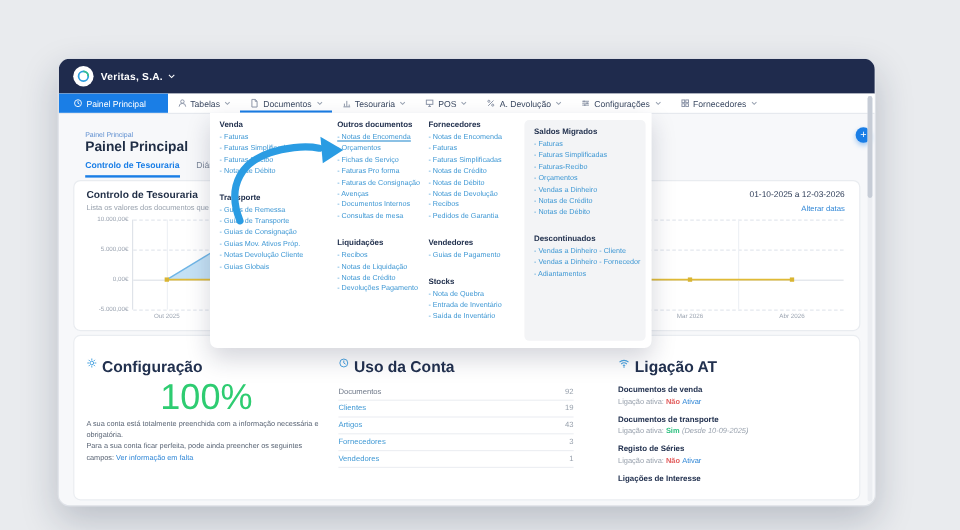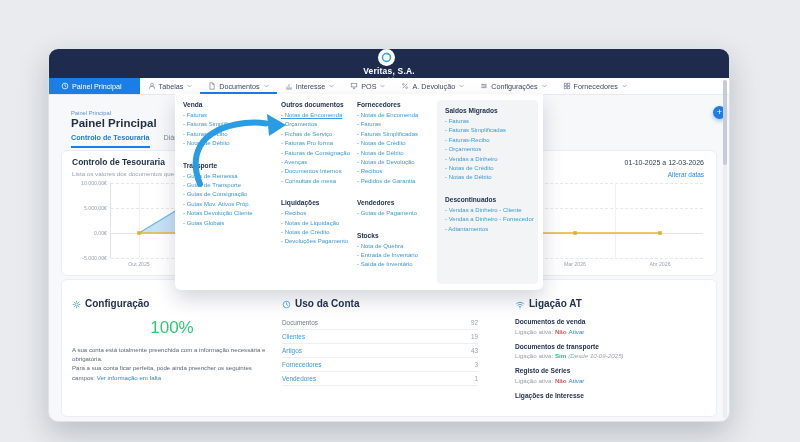--- a/index.html
+++ b/index.html
@@ -8,21 +8,21 @@
     font-family:"Liberation Sans","DejaVu Sans",sans-serif;
     -webkit-font-smoothing:antialiased;
   }
   .window{
     position:absolute;left:48px;top:48px;width:680px;height:372px;
     background:#f7f8fa;border-radius:10px;border:1px solid #dfe2e8;
     box-shadow:0 12px 30px rgba(25,35,65,.22);overflow:hidden;
   }
   
   .topbar{position:absolute;left:0;top:0;right:0;height:29px;background:#1f2b4d;
-    display:flex;align-items:center;padding:0 12px;box-sizing:border-box;z-index:20;flex-direction:column;}
+    display:flex;align-items:center;padding:0 12px;box-sizing:border-box;z-index:20;}
   .logo-badge{width:17px;height:17px;border-radius:50%;background:#fff;display:flex;
     align-items:center;justify-content:center;margin-right:6px;flex:none;}
   .company{color:#fff;font-size:8.5px;font-weight:700;letter-spacing:.2px;}
   .tb-caret{margin-left:4px;display:flex;}
   .tb-right{margin-left:auto;display:flex;align-items:center;gap:8px;color:#fff;font-size:7.5px;}
   .tb-div{width:1px;height:10px;background:rgba(255,255,255,.3);}
   .avatar{width:15px;height:15px;border-radius:50%;background:#fff;display:flex;align-items:center;justify-content:center;}
   .kebab{color:#fff;font-size:10px;line-height:10px;letter-spacing:0;}
   
   .menubar{position:absolute;left:0;top:29px;right:0;height:16px;background:#fff;
@@ -56,23 +56,23 @@
   .ylab{position:absolute;left:-46px;width:42px;text-align:right;font-size:5.2px;color:#9aa3b0;}
   .xlab{position:absolute;top:78px;width:46px;text-align:center;font-size:5.2px;color:#9aa3b0;}
   .chart svg{position:absolute;left:0;top:0;}
   
   .bottom-panel{position:absolute;left:12px;right:12px;top:230px;height:136px;background:#fff;
     border:1px solid #eaedf1;border-radius:6px;z-index:4;}
   .bcol{position:absolute;top:18px;}
   .bcol.c1{left:10px;width:200px;}
   .bcol.c2{left:220px;width:196px;}
   .bcol.c3{left:453px;width:196px;}
-  .bhead{display:flex;align-items:flex-end;gap:4px;font-size:10px;font-weight:700;color:#22314f;}
+  .bhead{display:flex;align-items:flex-start;gap:4px;font-size:13px;font-weight:700;color:#22314f;}
   .bhead .ic{display:flex;color:#4aa3e0;}
-  .pct{margin-top:5px;font-size:17px;line-height:27px;color:#2ecc71;text-align:center;font-weight:500;}
+  .pct{margin-top:5px;font-size:30px;line-height:27px;color:#2ecc71;text-align:center;font-weight:500;}
   .cfg-text{margin-top:4px;font-size:6.1px;line-height:9.2px;color:#5a6575;}
   .cfg-text p{margin:0;}
   .cfg-link{color:#2f86d6;}
   .ulist{margin-top:7px;}
   .urow{display:flex;justify-content:space-between;align-items:center;height:13px;
     border-bottom:1px solid #edeff3;font-size:6.4px;}
   .urow .lab{color:#3f98d4;}
   .urow .lab.plain{color:#6e7888;}
   .urow .val{color:#98a1ad;}
   .at-entry{margin-top:8px;}
@@ -160,21 +160,21 @@
             <path d="M1 1.5l3 3 3-3" fill="none" stroke="currentColor" stroke-width="1.4"></path>
           </svg>
         </span>
       </div>
       <div class="mi">
         <span class="ic">
           <svg width="8" height="8" viewBox="0 0 10 10">
             <path d="M1.5 8.8h7M2.5 8.5V5.4M5 8.5V2.6M7.5 8.5V6.4" fill="none" stroke="currentColor"></path>
           </svg>
         </span>
-        <span>Interesse</span>
+        <span>Tesouraria</span>
         <span class="caret">
           <svg width="5" height="4" viewBox="0 0 8 6">
             <path d="M1 1.5l3 3 3-3" fill="none" stroke="currentColor" stroke-width="1.4"></path>
           </svg>
         </span>
       </div>
       <div class="mi">
         <span class="ic">
           <svg width="8" height="8" viewBox="0 0 10 10">
             <rect x="1.6" y="1.8" width="6.8" height="4.4" fill="none" stroke="currentColor"></rect>

